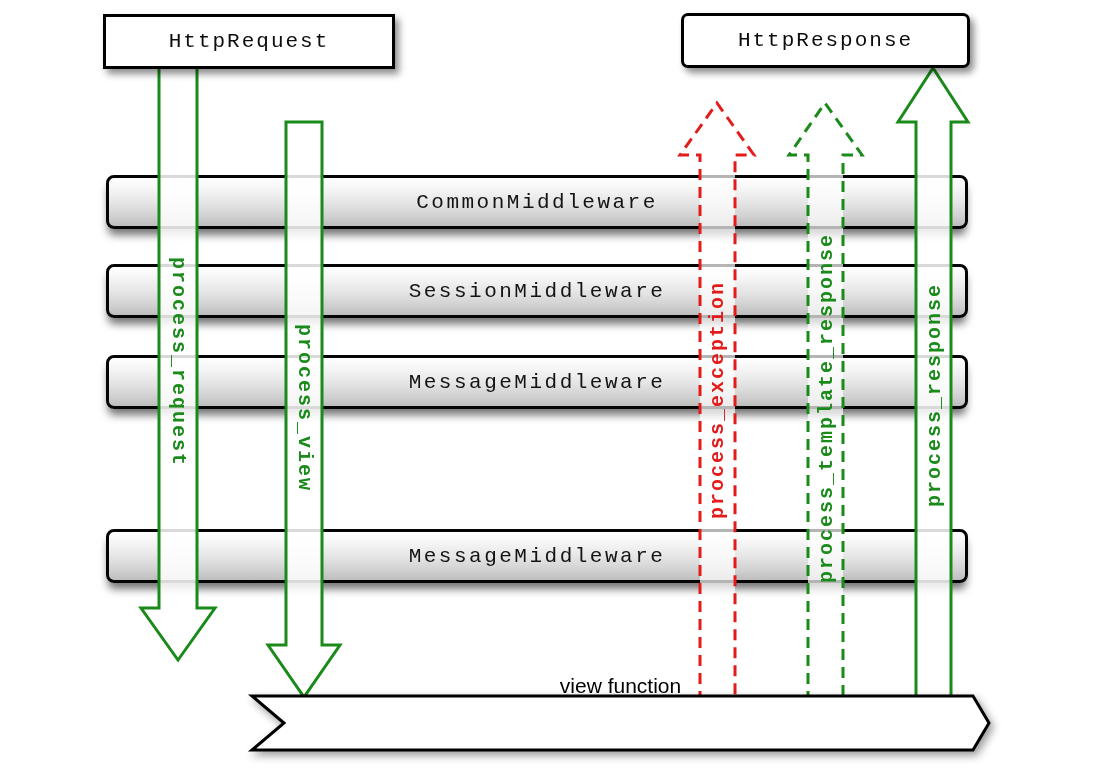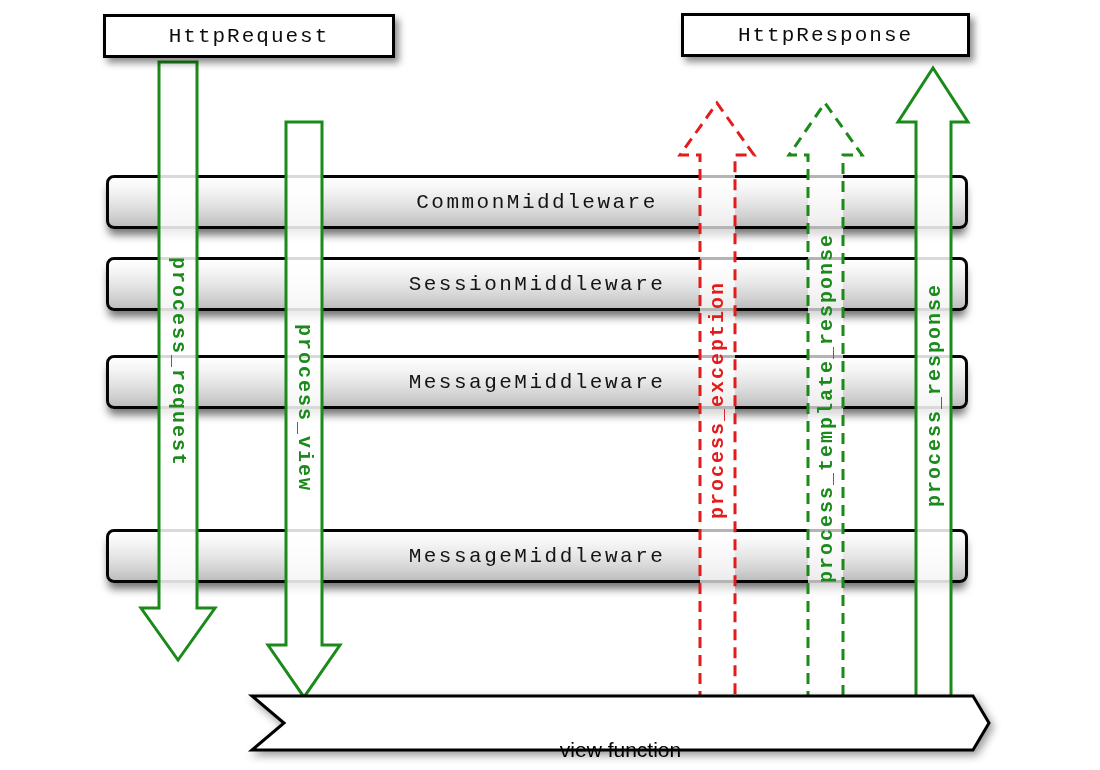--- a/index.html
+++ b/index.html
@@ -2,56 +2,56 @@
 <html><head>
 <meta charset="utf-8">
 <style>
   html,body{margin:0;padding:0;background:#ffffff;}
   #canvas{
     position:relative;width:1100px;height:770px;background:#ffffff;
     font-family:"Liberation Mono","DejaVu Sans Mono",monospace;overflow:hidden;
   }
   
   .hbox{
-    position:absolute;box-sizing:border-box;height:44px;background:#ffffff;
+    position:absolute;box-sizing:border-box;height:55px;background:#ffffff;
     border:3px solid #000000;box-shadow:4px 5px 7px rgba(0,0,0,0.45);
     display:flex;align-items:center;justify-content:center;
     font-size:21px;letter-spacing:2px;color:#0d0d0d;z-index:4;
   }
   #box-request{left:103px;top:14px;width:292px;}
-  #box-response{left:681px;top:13px;width:289px;}
+  #box-response{left:681px;top:13px;width:289px;border-radius:7px;}
   
   .mbar{
     position:absolute;box-sizing:border-box;left:106px;width:862px;height:54px;
     border:3px solid #050505;border-radius:8px;
     background:linear-gradient(180deg,#ffffff 0%,#f4f4f4 25%,#e3e3e3 55%,#cfcfcf 82%,#bdbdbd 100%);
     box-shadow:0 8px 9px -2px rgba(0,0,0,0.55);
     display:flex;align-items:center;justify-content:center;
     font-size:21px;letter-spacing:2.5px;color:#141414;z-index:1;
   }
-  #bar-0{top:175px;} #bar-1{top:257px;} #bar-2{top:355px;} #bar-3{top:445px;} #bar-4{top:529px;align-items:center;}
+  #bar-0{top:175px;} #bar-1{top:264px;} #bar-2{top:355px;} #bar-3{top:445px;} #bar-4{top:529px;align-items:center;}
   
   #arrows{position:absolute;left:0;top:0;z-index:2;pointer-events:none;}
   .arrow-solid{fill:rgba(255,255,255,0.85);stroke-width:3;}
   .arrow-dashed{fill:rgba(255,255,255,0.70);stroke-width:3;stroke-dasharray:11 7;}
   
   .vlabel{
     position:absolute;z-index:3;white-space:nowrap;
     font-family:"Liberation Mono","DejaVu Sans Mono",monospace;
     font-weight:bold;font-size:20px;letter-spacing:2px;
     transform:translate(-50%,-50%) rotate(90deg);
   }
   .vlabel.up{transform:translate(-50%,-50%) rotate(-90deg);}
   .vlabel.green{color:#1a8a1a;}
   .vlabel.red{color:#e41b1b;}
   
   #ribbon-svg{position:absolute;left:0;top:0;z-index:4;pointer-events:none;}
   #ribbon-shape{fill:#ffffff;stroke:#000000;stroke-width:3;filter:drop-shadow(3px 4px 4px rgba(0,0,0,0.40));}
   #ribbon-label{
-    position:absolute;left:252px;top:732px;width:737px;height:36px;z-index:5;
+    position:absolute;left:252px;top:668px;width:737px;height:36px;z-index:5;
     display:flex;align-items:center;justify-content:center;
     font-family:"Liberation Sans","DejaVu Sans",sans-serif;
     font-size:21px;color:#000000;
   }
 </style>
 </head>
 <body>
 
 <div id="canvas">
 

